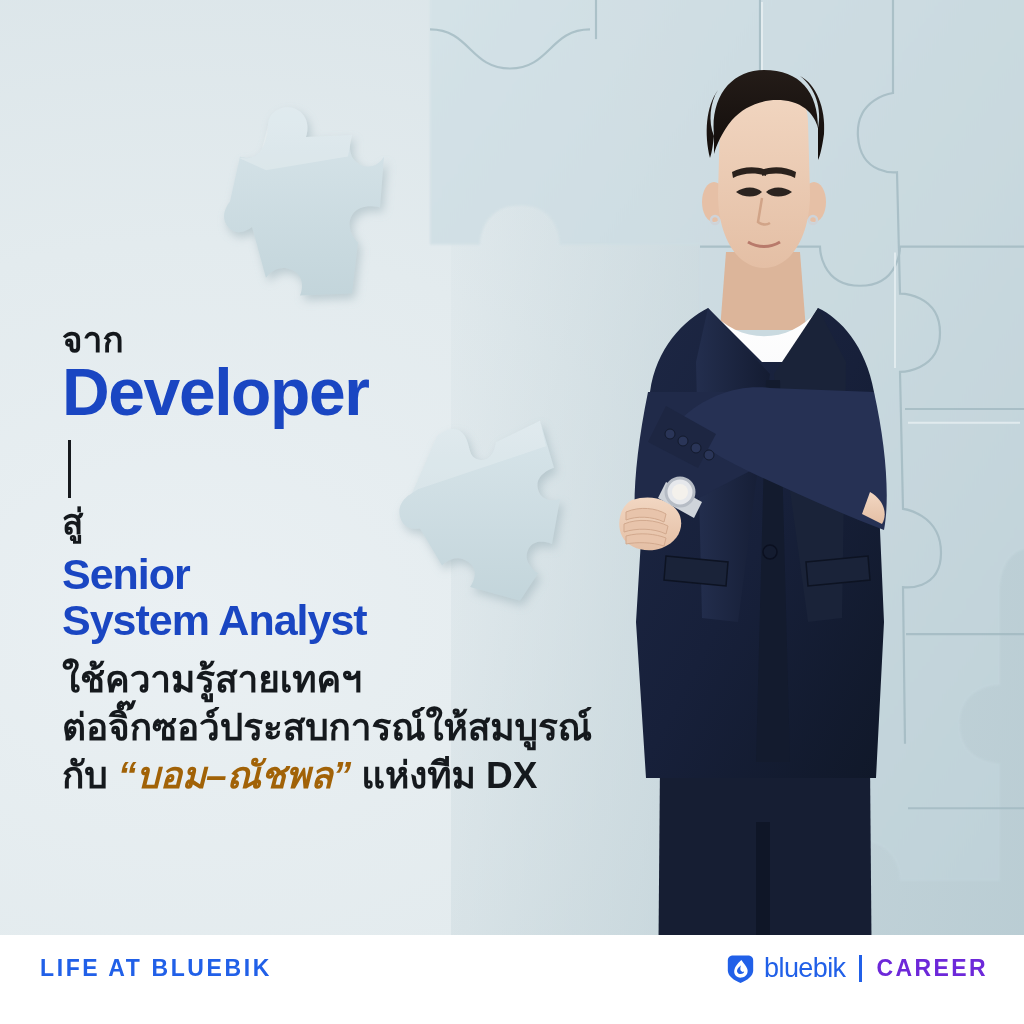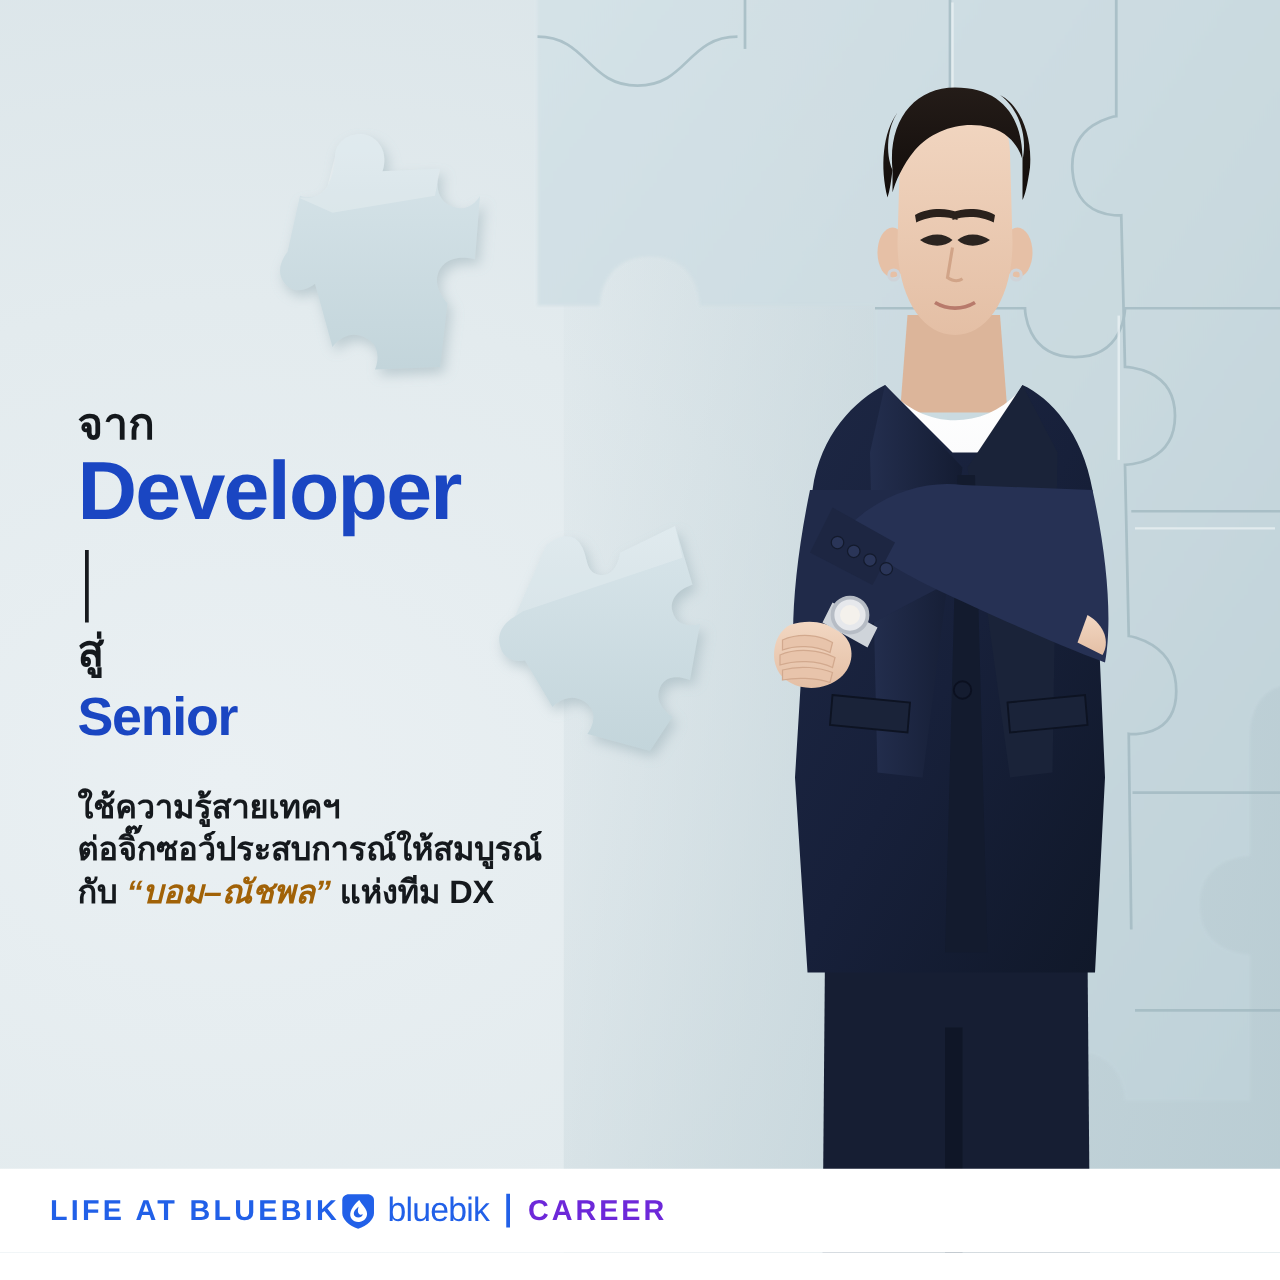--- a/index.html
+++ b/index.html
@@ -51,34 +51,34 @@
   .kicker-2 {
     font-size:35px; font-weight:700; color:#14181c; line-height:1.05;
   }
   .headline-2 {
     font-size:43px; font-weight:700; color:#1a46c2;
     line-height:1.08; letter-spacing:-1px; margin-top:10px;
   }
   .headline-2 .l2 { display:block; }
 
   .blurb {
-    margin-top:32px;
-    font-size:26px; font-weight:600; color:#15191d;
+    margin-top:12px;
+    font-size:37px; font-weight:600; color:#15191d;
     line-height:1.30; letter-spacing:-.1px;
   }
   .blurb .line { display:block; white-space:nowrap; }
   .blurb .hl {
     color:#a16207; font-style:italic; font-weight:700;
   }
 
   
   .footer {
     position:absolute; left:0; right:0; bottom:0; height:67px;
     background:#ffffff;
-    display:flex; align-items:center; justify-content:flex-start;
+    display:flex; align-items:center; justify-content:space-between;
     padding:0 36px 0 40px;
   }
   .footer-left {
     font-size:23px; font-weight:700; color:#2160e8;
     letter-spacing:2.6px;
   }
   .footer-right { display:flex; align-items:center; gap:14px; }
   .brand-lock { display:flex; align-items:center; gap:9px; }
   .brand-mark { width:29px; height:30px; display:block; }
   .brand-word {
@@ -314,20 +314,21 @@
     <path fill="none" stroke="#b87a6b" stroke-width="3" d="M278,180 C288,186 300,186 310,180"></path>
   </svg>
 
   <div class="copy">
     <div class="kicker">จาก</div>
     <div class="headline-1">Developer</div>
     <div class="rule"></div>
     <div class="kicker-2">สู่</div>
     <div class="headline-2">
       <span class="l2">Senior</span>
+      <span class="l2">System Analyst</span>
     </div>
 
     <div class="blurb">
       <span class="line">ใช้ความรู้สายเทคฯ</span>
       <span class="line">ต่อจิ๊กซอว์ประสบการณ์ให้สมบูรณ์</span>
       <span class="line"><span>กับ </span><span class="hl">“บอม–ณัชพล”</span><span> แห่งทีม DX</span></span>
     </div>
   </div>
 
   <div class="footer">

